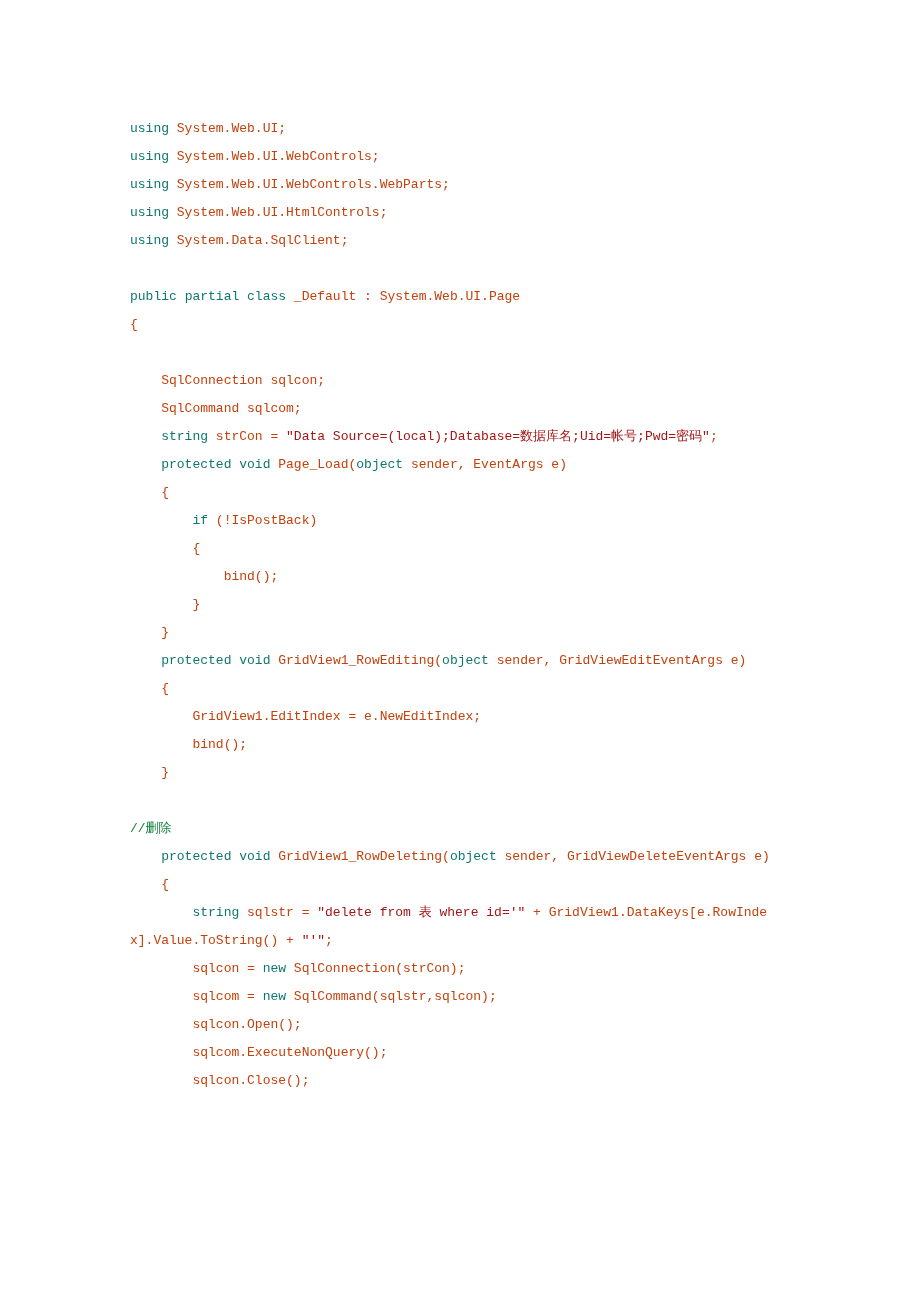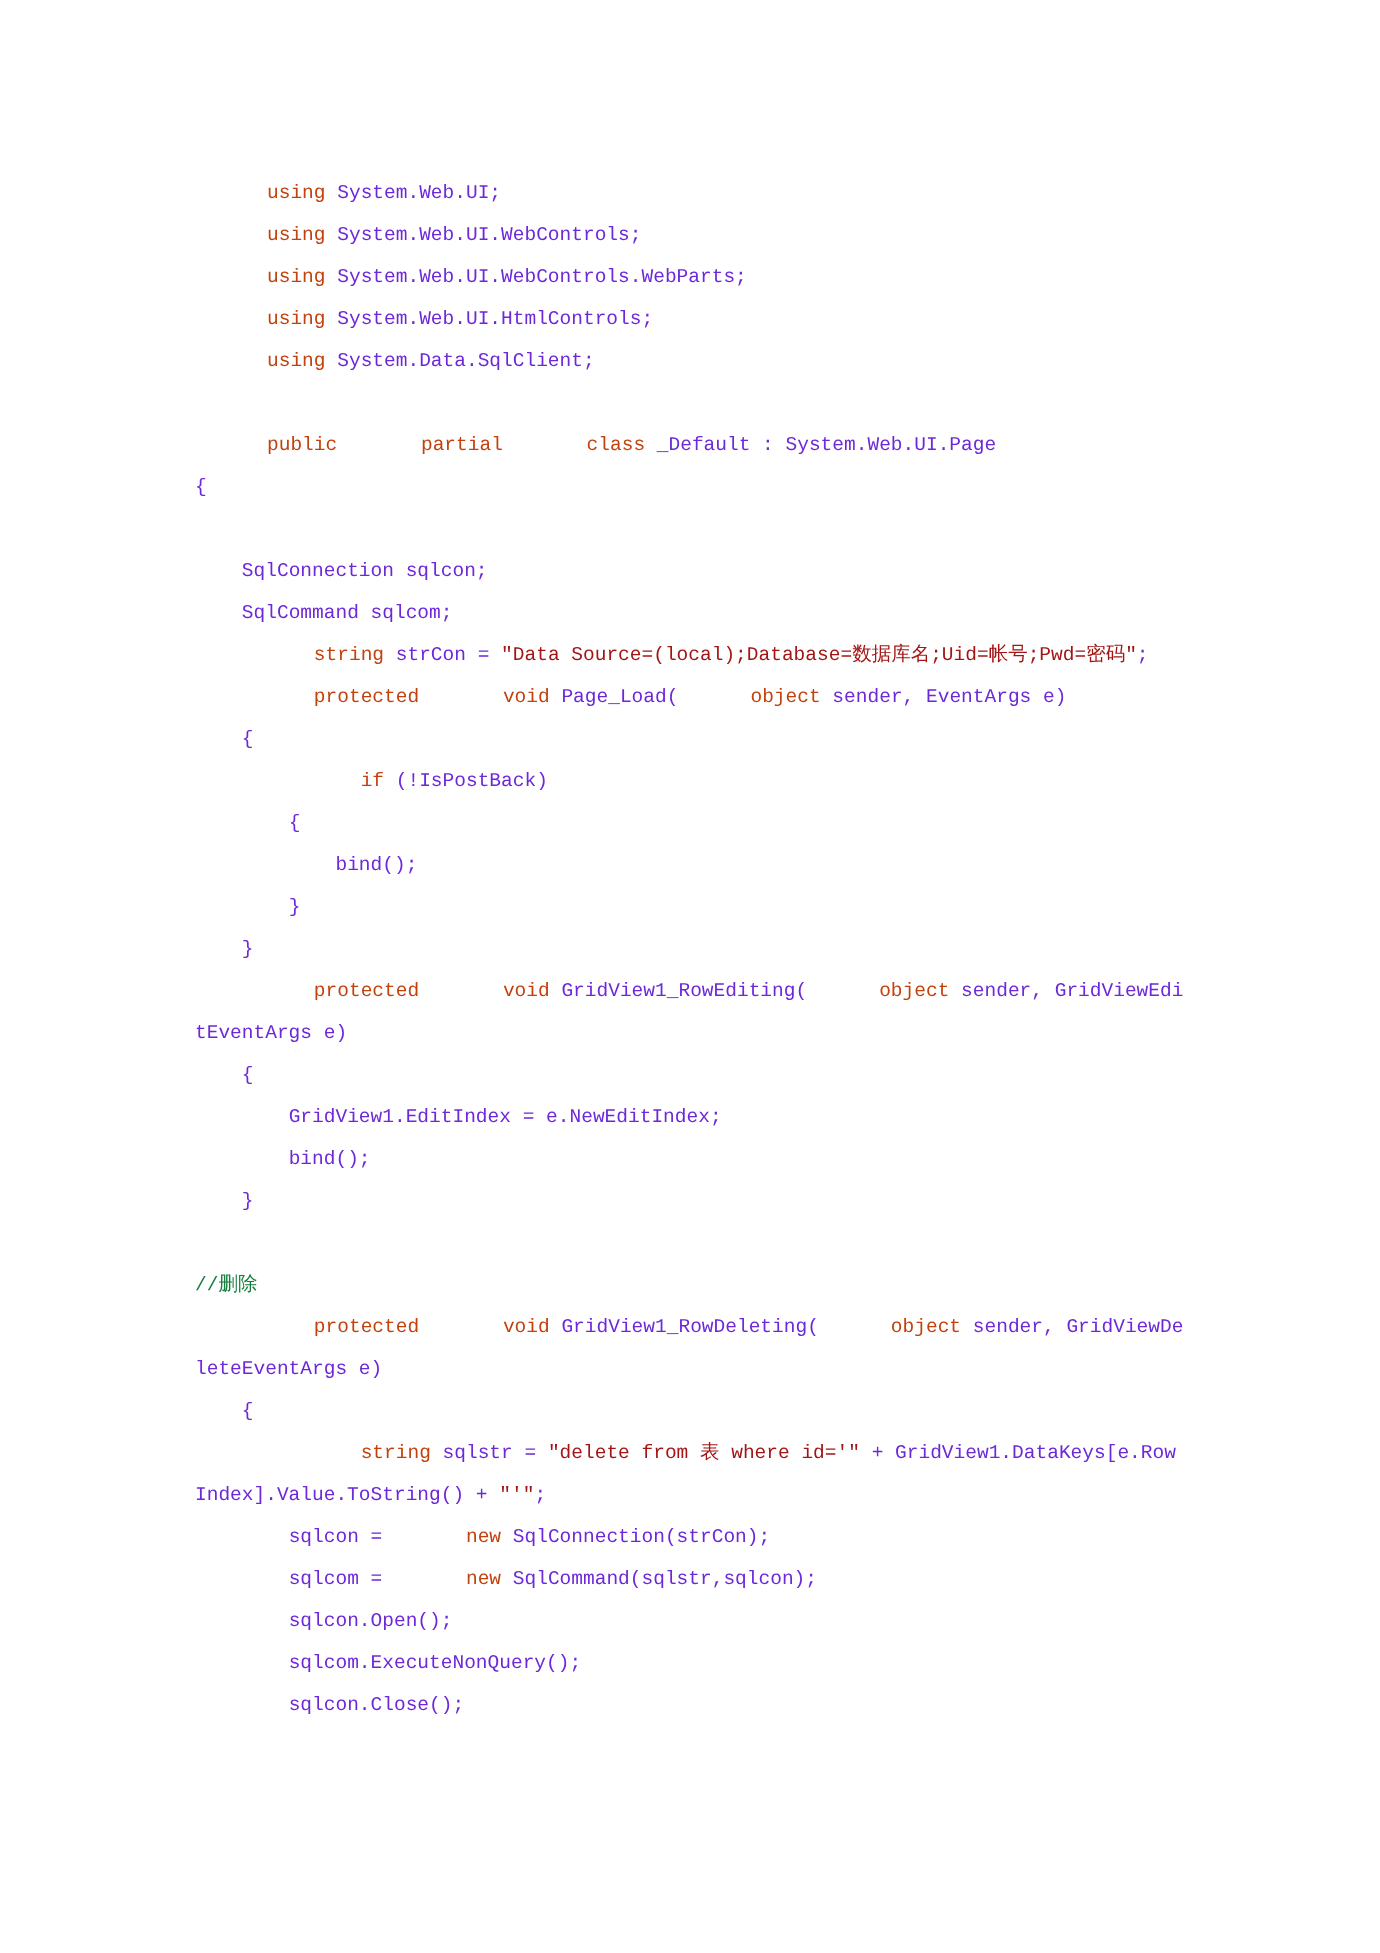--- a/index.html
+++ b/index.html
@@ -10,21 +10,21 @@
     font-family: "Courier New", monospace;
   }
   .page {
     padding: 115px 130px 115px 130px;
     font-size: 13px;
     line-height: 28px;
     white-space: pre-wrap;
     word-break: break-all;
     color: #000000;
   }
-  .kw   { color: #c2410c; margin-left: 48px; } 
+  .kw   { color: #0f766e; } 
   .str  { color: #a31515; } 
   .cmt  { color: #15803d; } 
-  .txt  { color: #6d28d9; }
+  .txt  { color: #c2410c; }
 </style>
 </head>
 <body>
 
 <div class="page" id="code-container"><div><span class="kw">using</span><span class="txt"> System.Web.UI;</span></div><div><span class="kw">using</span><span class="txt"> System.Web.UI.WebControls;</span></div><div><span class="kw">using</span><span class="txt"> System.Web.UI.WebControls.WebParts;</span></div><div><span class="kw">using</span><span class="txt"> System.Web.UI.HtmlControls;</span></div><div><span class="kw">using</span><span class="txt"> System.Data.SqlClient;</span></div><div>&nbsp;</div><div><span class="kw">public</span><span class="txt"> </span><span class="kw">partial</span><span class="txt"> </span><span class="kw">class</span><span class="txt"> _Default : System.Web.UI.Page</span></div><div><span class="txt">{</span></div><div>&nbsp;</div><div><span class="txt">    SqlConnection sqlcon;</span></div><div><span class="txt">    SqlCommand sqlcom;</span></div><div><span class="txt">    </span><span class="kw">string</span><span class="txt"> strCon = </span><span class="str">"Data Source=(local);Database=数据库名;Uid=帐号;Pwd=密码"</span><span class="txt">;</span></div><div><span class="txt">    </span><span class="kw">protected</span><span class="txt"> </span><span class="kw">void</span><span class="txt"> Page_Load(</span><span class="kw">object</span><span class="txt"> sender, EventArgs e)</span></div><div><span class="txt">    {</span></div><div><span class="txt">        </span><span class="kw">if</span><span class="txt"> (!IsPostBack)</span></div><div><span class="txt">        {</span></div><div><span class="txt">            bind();</span></div><div><span class="txt">        }</span></div><div><span class="txt">    }</span></div><div><span class="txt">    </span><span class="kw">protected</span><span class="txt"> </span><span class="kw">void</span><span class="txt"> GridView1_RowEditing(</span><span class="kw">object</span><span class="txt"> sender, GridViewEditEventArgs e)</span></div><div><span class="txt">    {</span></div><div><span class="txt">        GridView1.EditIndex = e.NewEditIndex;</span></div><div><span class="txt">        bind();</span></div><div><span class="txt">    }</span></div><div>&nbsp;</div><div><span class="cmt">//删除</span></div><div><span class="txt">    </span><span class="kw">protected</span><span class="txt"> </span><span class="kw">void</span><span class="txt"> GridView1_RowDeleting(</span><span class="kw">object</span><span class="txt"> sender, GridViewDeleteEventArgs e)</span></div><div><span class="txt">    {</span></div><div><span class="txt">        </span><span class="kw">string</span><span class="txt"> sqlstr = </span><span class="str">"delete from 表 where id='"</span><span class="txt"> + GridView1.DataKeys[e.RowIndex].Value.ToString() + </span><span class="str">"'"</span><span class="txt">;</span></div><div><span class="txt">        sqlcon = </span><span class="kw">new</span><span class="txt"> SqlConnection(strCon);</span></div><div><span class="txt">        sqlcom = </span><span class="kw">new</span><span class="txt"> SqlCommand(sqlstr,sqlcon);</span></div><div><span class="txt">        sqlcon.Open();</span></div><div><span class="txt">        sqlcom.ExecuteNonQuery();</span></div><div><span class="txt">        sqlcon.Close();</span></div></div>
 
 </body></html>

